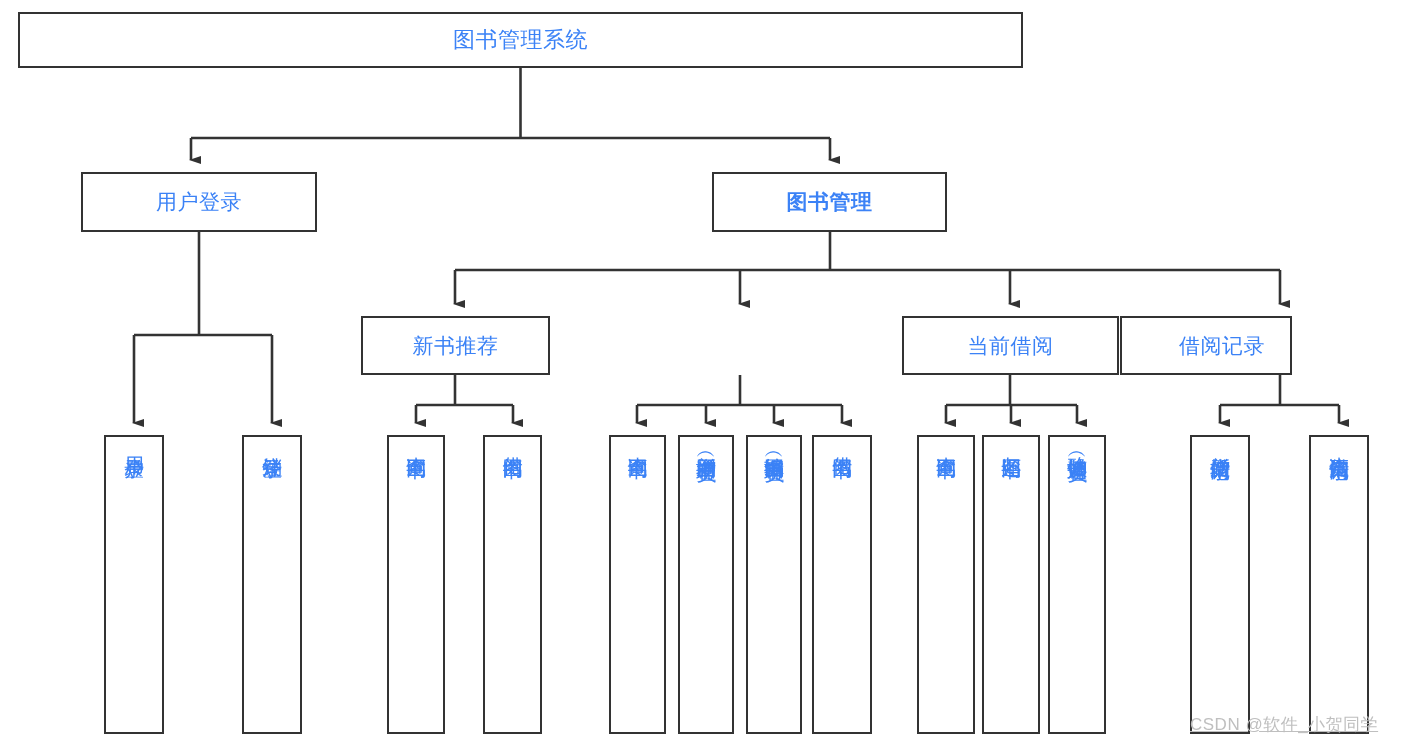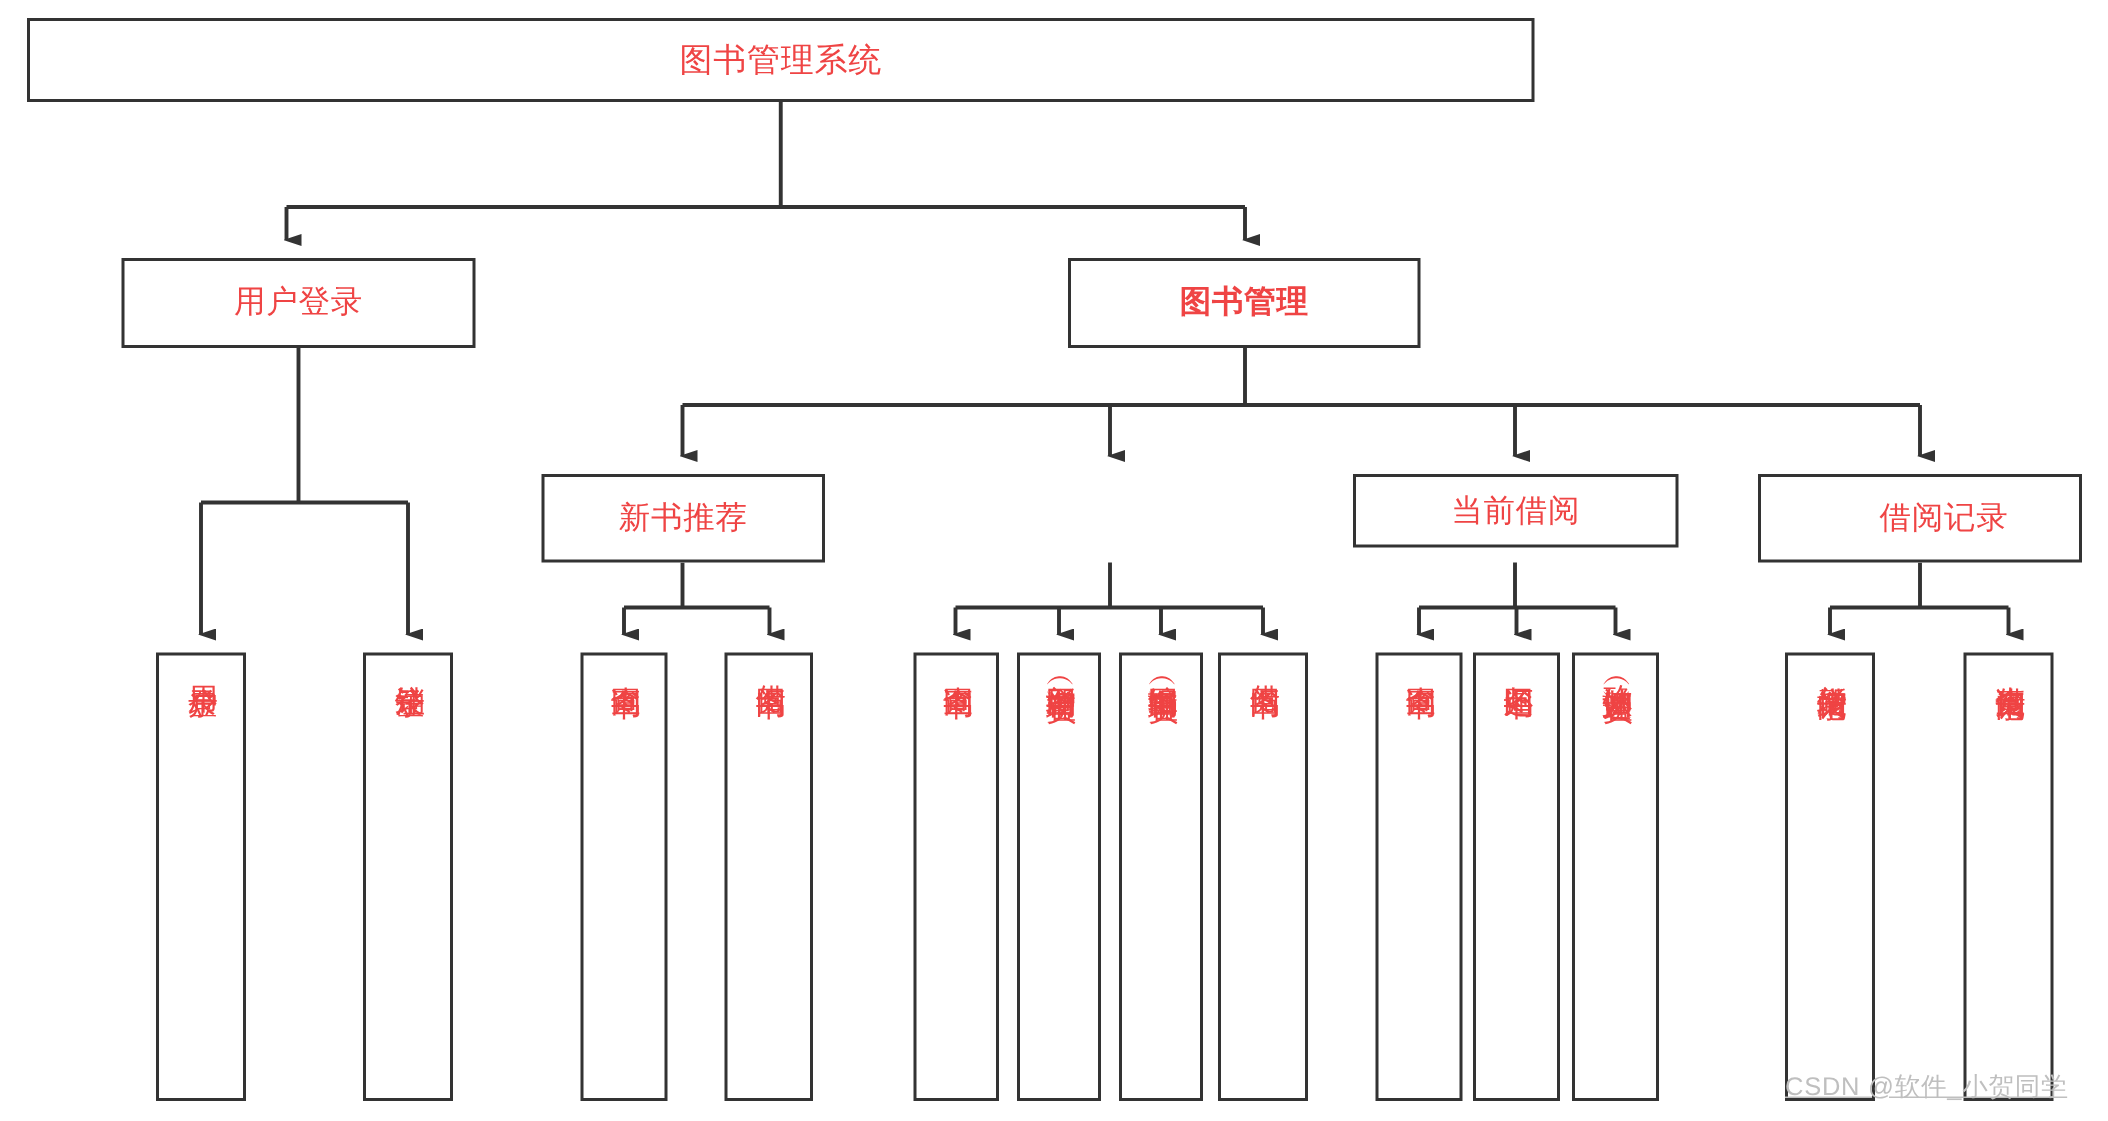--- a/index.html
+++ b/index.html
@@ -27,21 +27,21 @@
     height: 747px;
   }
   .node-box {
     position: absolute;
     box-sizing: border-box;
     background: #ffffff;
     border: 2.5px solid #333333;
     display: flex;
     align-items: center;
     justify-content: center;
-    color: #ef4444;
+    color: #3b82f6;
   }
   .node-label-h {
     font-size: 21px;
     line-height: 1.1;
     letter-spacing: 0.5px;
     white-space: nowrap;
     text-align: center;
   }
   .node-box.leaf {
     align-items: flex-start;
@@ -146,24 +146,24 @@
   <div class="node-box" style="left:81px; top:172px; width:236px; height:60px;">
     <span class="node-label-h">用户登录</span>
   </div>
   <div class="node-box" style="left:712px; top:172px; width:235px; height:60px;font-weight:bold;">
     <span class="node-label-h">图书管理</span>
   </div>
 
   <div class="node-box" style="left:361px; top:316px; width:189px; height:59px;">
     <span class="node-label-h">新书推荐</span>
   </div>
-  <div class="node-box" style="left:902px; top:316px; width:217px; height:49px;">
+  <div class="node-box" style="left:902px; top:316px; width:217px; height:59px;">
     <span class="node-label-h">当前借阅</span>
   </div>
-  <div class="node-box" style="left:1172px; top:316px; width:216px; height:59px;padding-left:32px;">
+  <div class="node-box" style="left:1120px; top:316px; width:172px; height:59px;padding-left:32px;">
     <span class="node-label-h">借阅记录</span>
   </div>
 
   <div class="node-box leaf" style="left:104px; top:435px; width:60px; height:299px;">
     <span class="node-label-v">用户登录</span>
   </div>
   <div class="node-box leaf" style="left:242px; top:435px; width:60px; height:299px;">
     <span class="node-label-v">注销登录</span>
   </div>
   <div class="node-box leaf" style="left:387px; top:435px; width:58px; height:299px;">

